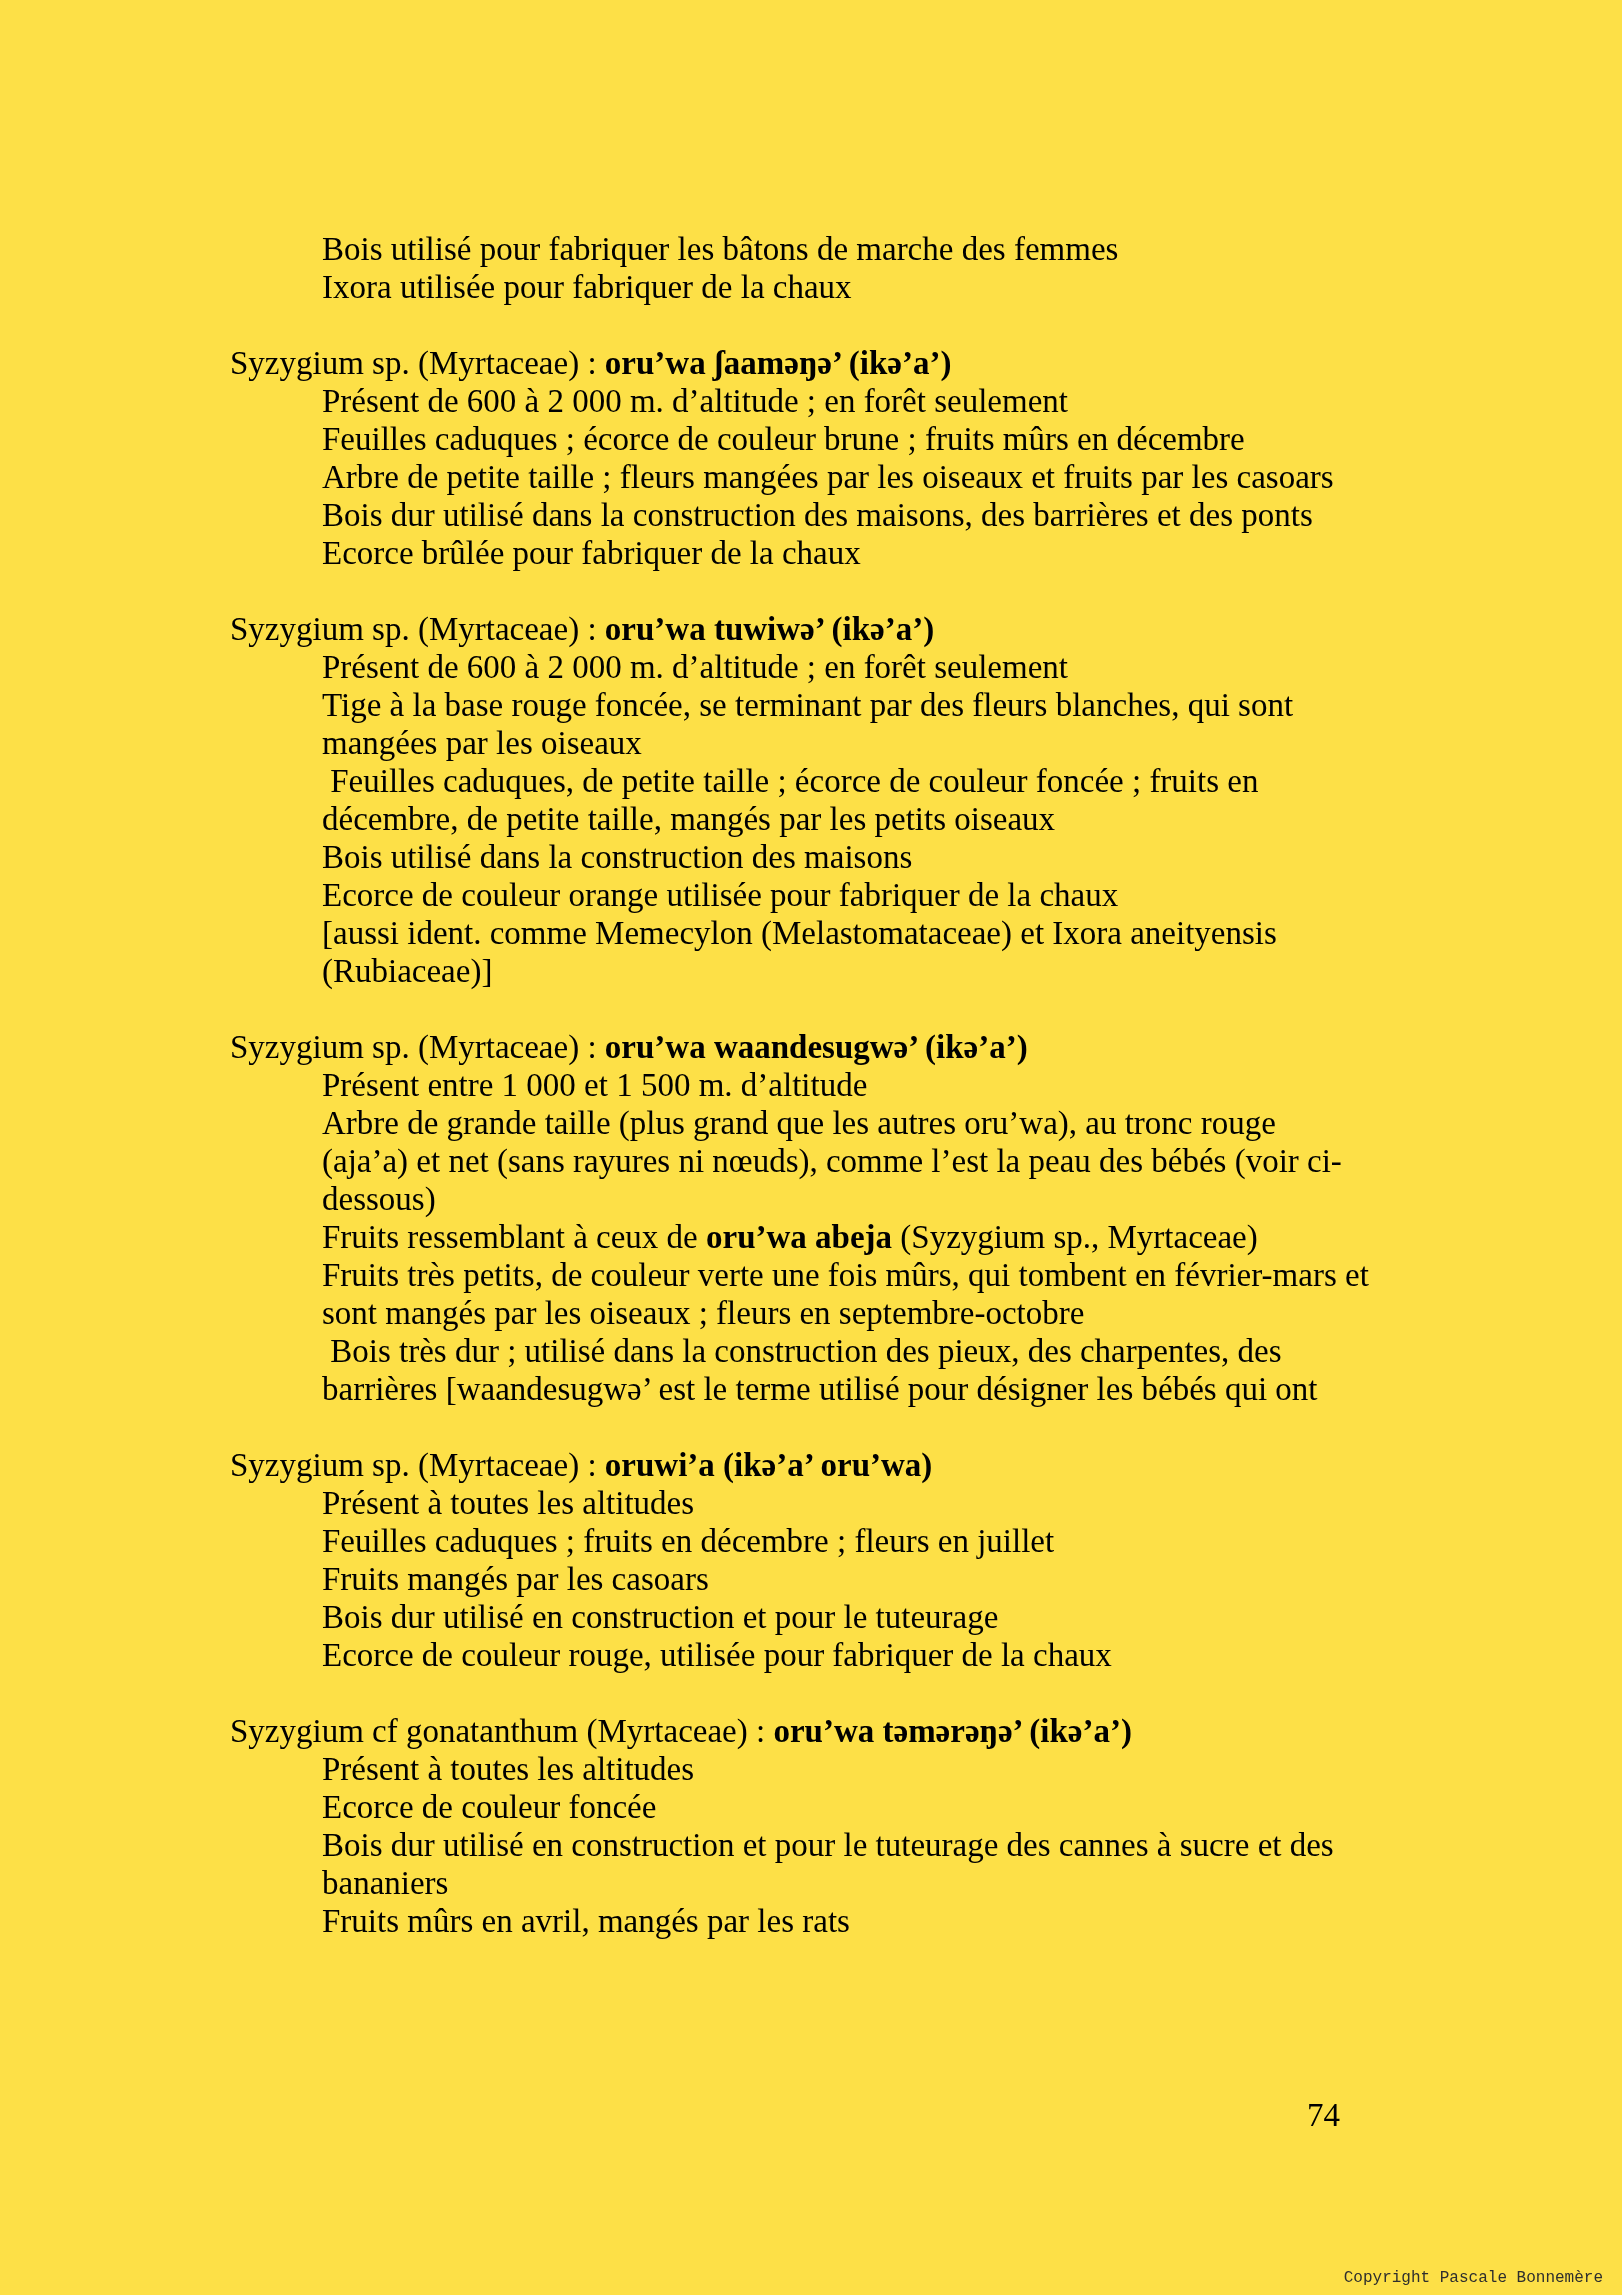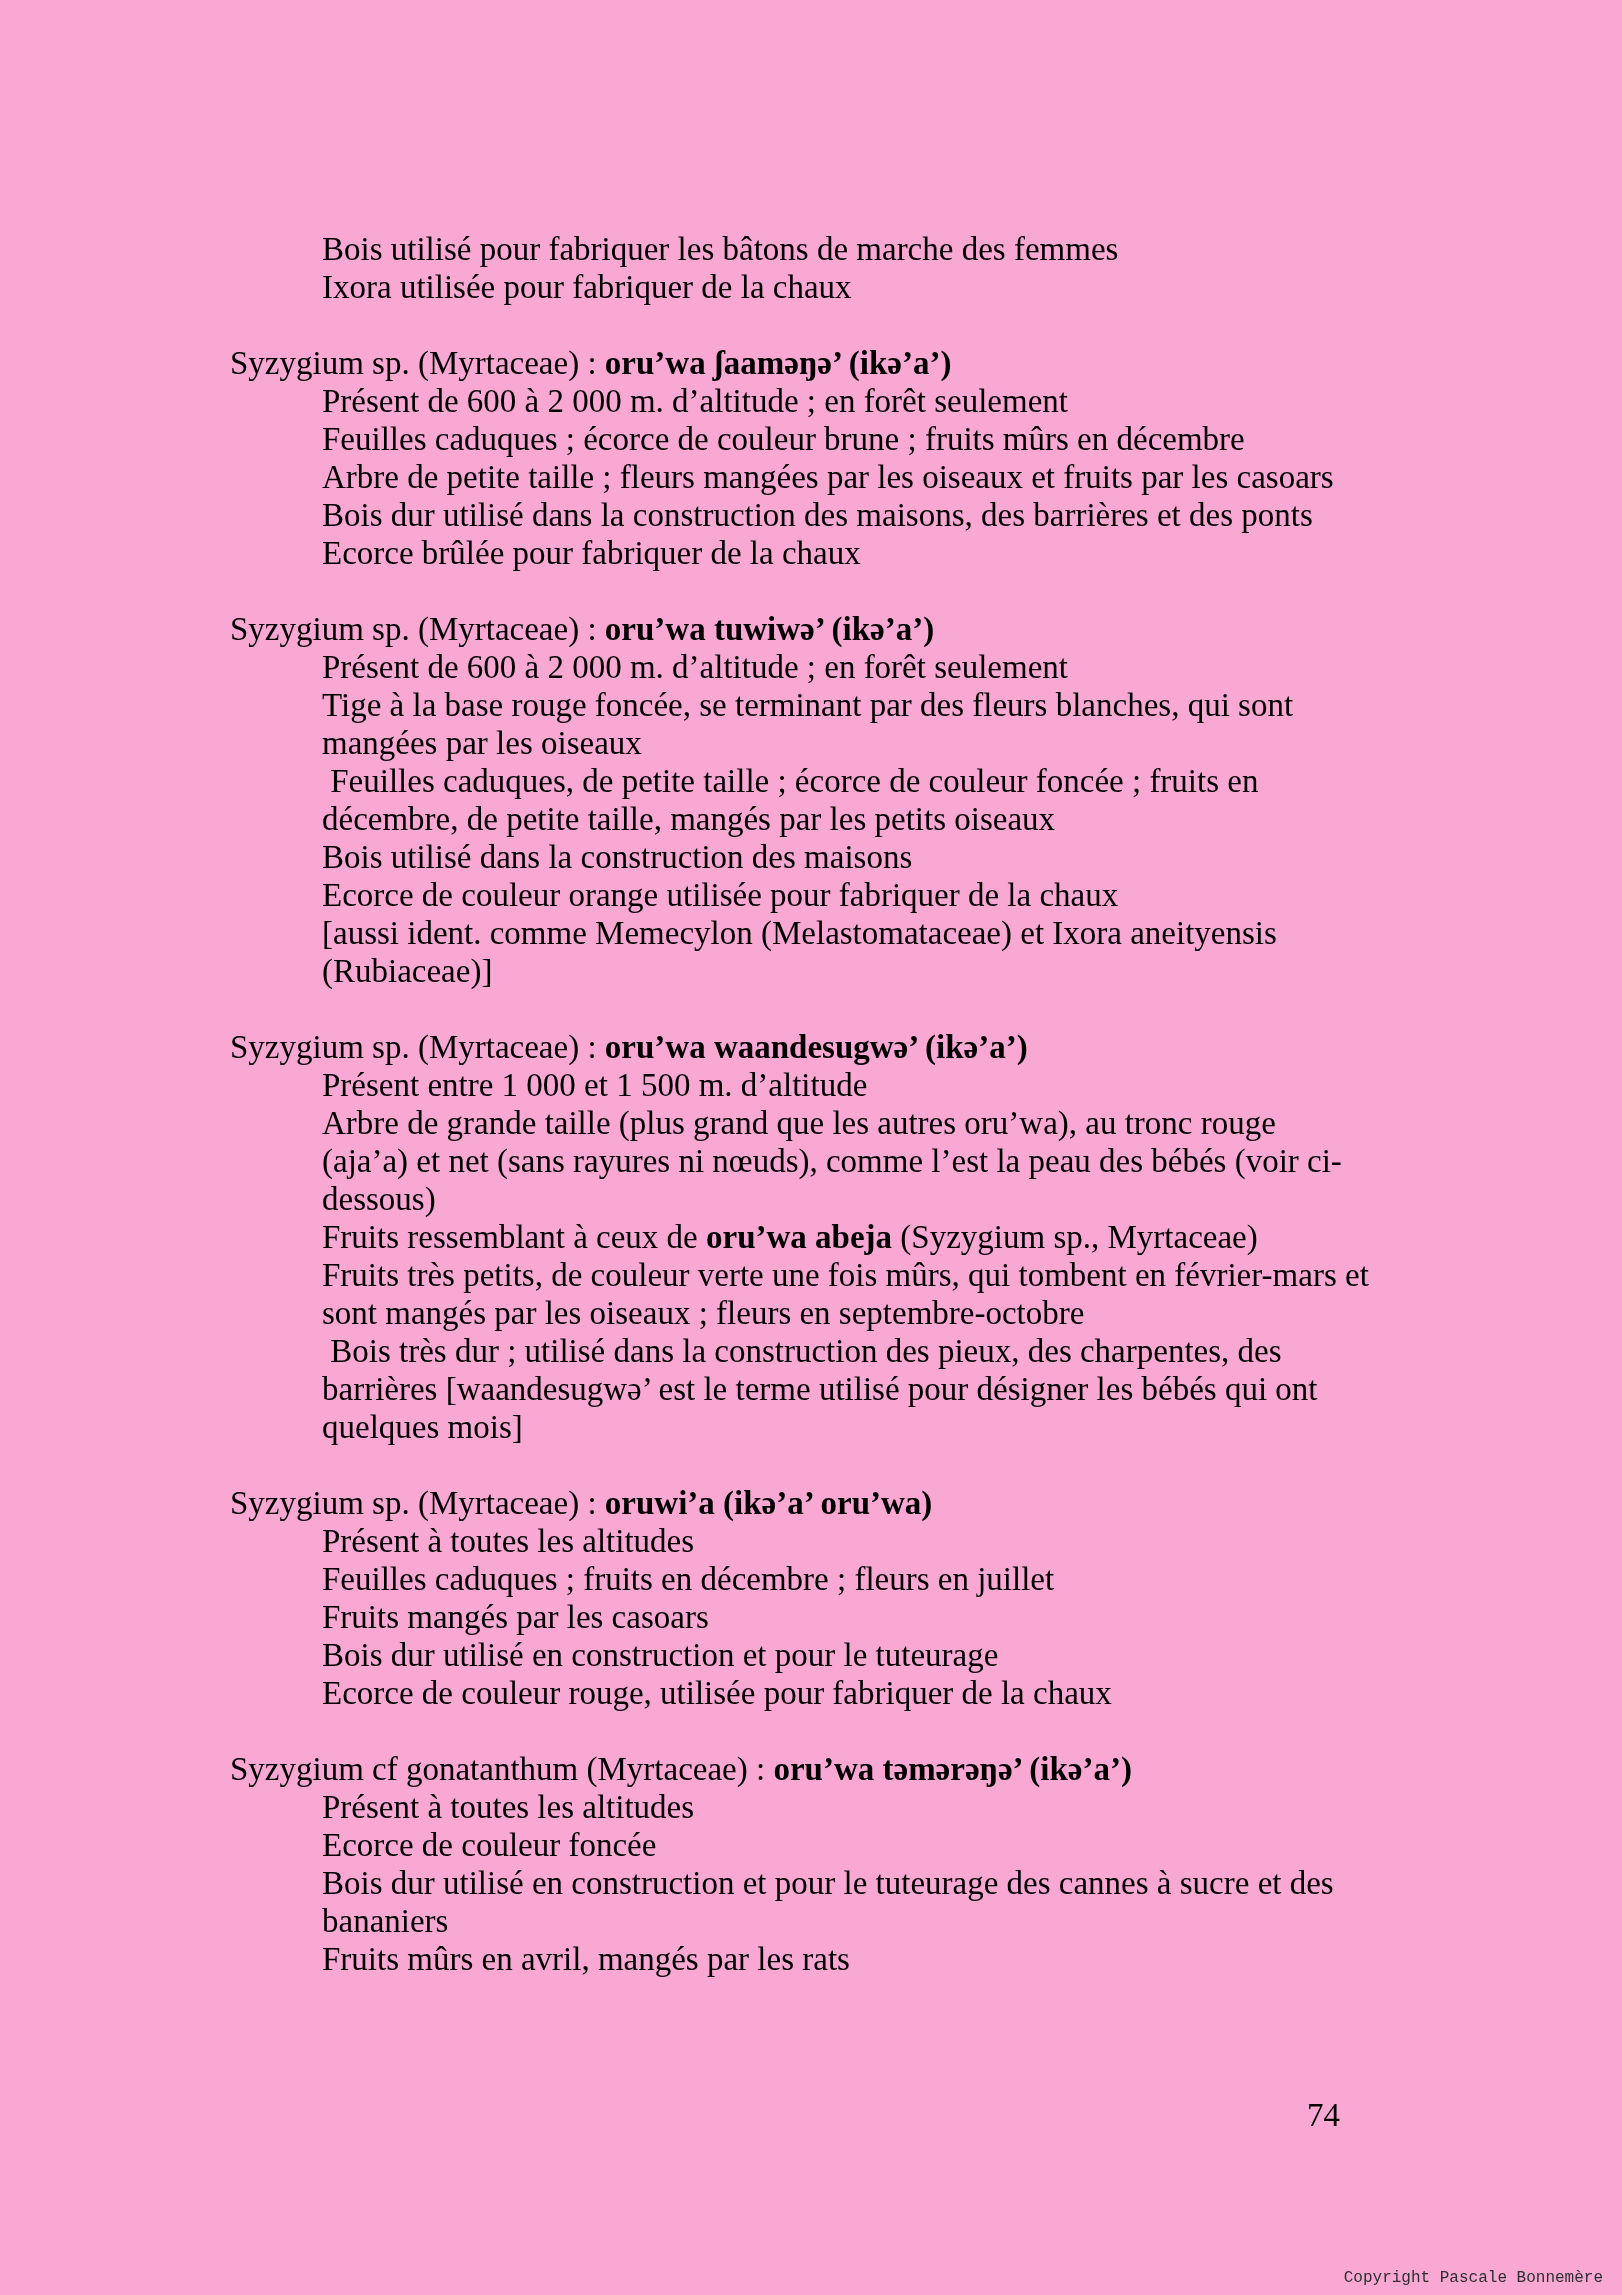--- a/index.html
+++ b/index.html
@@ -1,20 +1,20 @@
 <!DOCTYPE html>
 <html style="font-size:10.5px"><head>
 <meta charset="utf-8">
 <style>
   html, body { margin: 0; padding: 0; background: #ffffff; }
   .page {
     position: relative;
     width: 1623px;
     height: 2295px;
-    background: #f9a8d4;
+    background: #fde047;
     overflow: hidden;
     font-family: "Liberation Serif", "DejaVu Serif", serif;
     font-size: 33px;
     line-height: 38px;
     color: #000000;
   }
   .content {
     position: absolute;
     left: 230px;
     top: 230px;
@@ -75,21 +75,20 @@
         <div class="line heading-line"><span class="seg-i">Syzygium sp.</span><span class="seg-n"> (Myrtaceae) : </span><span class="seg-b">oru’wa waandesugwə’ (ikə’a’)</span></div>
         <div class="line body-line"><span class="seg-n">Présent entre 1 000 et 1 500 m. d’altitude</span></div>
         <div class="line body-line"><span class="seg-n">Arbre de grande taille (plus grand que les autres oru’wa), au tronc rouge</span></div>
         <div class="line body-line"><span class="seg-n">(aja’a) et net (sans rayures ni nœuds), comme l’est la peau des bébés (voir ci-</span></div>
         <div class="line body-line"><span class="seg-n">dessous)</span></div>
         <div class="line body-line"><span class="seg-n">Fruits ressemblant à ceux de </span><span class="seg-b">oru’wa abeja</span><span class="seg-n"> (</span><span class="seg-i">Syzygium sp.</span><span class="seg-n">, Myrtaceae)</span></div>
         <div class="line body-line"><span class="seg-n">Fruits très petits, de couleur verte une fois mûrs, qui tombent en février-mars et</span></div>
         <div class="line body-line"><span class="seg-n">sont mangés par les oiseaux ; fleurs en septembre-octobre</span></div>
         <div class="line body-line"><span class="seg-n"> Bois très dur ; utilisé dans la construction des pieux, des charpentes, des</span></div>
         <div class="line body-line"><span class="seg-n">barrières [waandesugwə’ est le terme utilisé pour désigner les bébés qui ont</span></div>
-        <div class="line body-line"><span class="seg-n">quelques mois]</span></div>
       </section>
       <section class="entry">
         <div class="line heading-line"><span class="seg-i">Syzygium sp.</span><span class="seg-n"> (Myrtaceae) : </span><span class="seg-b">oruwi’a (ikə’a’ oru’wa)</span></div>
         <div class="line body-line"><span class="seg-n">Présent à toutes les altitudes</span></div>
         <div class="line body-line"><span class="seg-n">Feuilles caduques ; fruits en décembre ; fleurs en juillet</span></div>
         <div class="line body-line"><span class="seg-n">Fruits mangés par les casoars</span></div>
         <div class="line body-line"><span class="seg-n">Bois dur utilisé en construction et pour le tuteurage</span></div>
         <div class="line body-line"><span class="seg-n">Ecorce de couleur rouge, utilisée pour fabriquer de la chaux</span></div>
       </section>
       <section class="entry">

